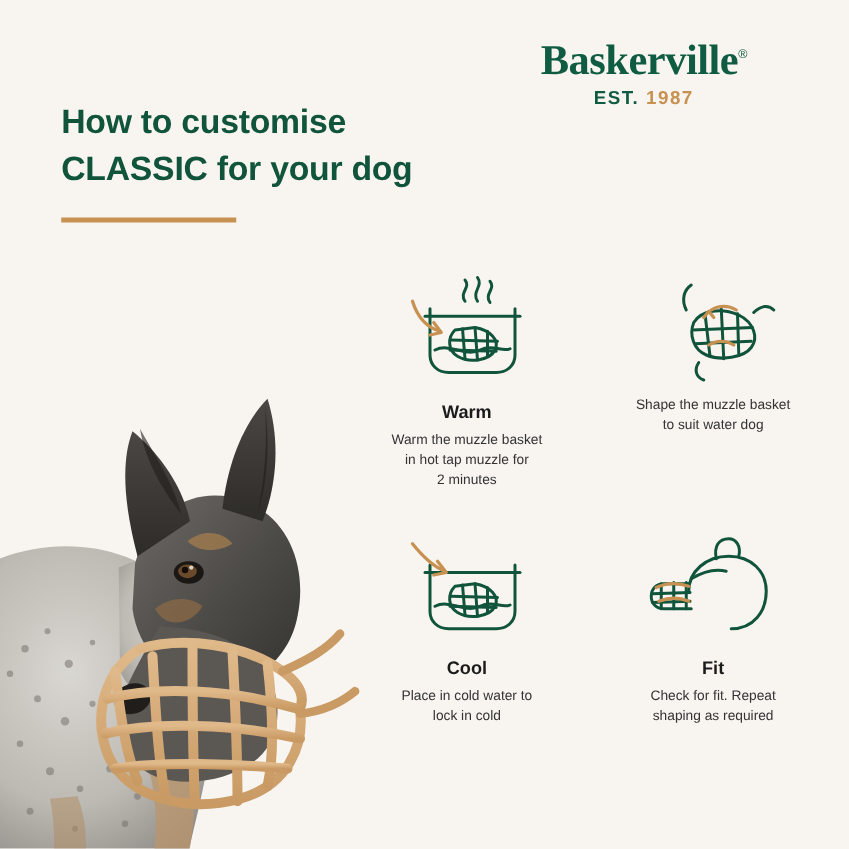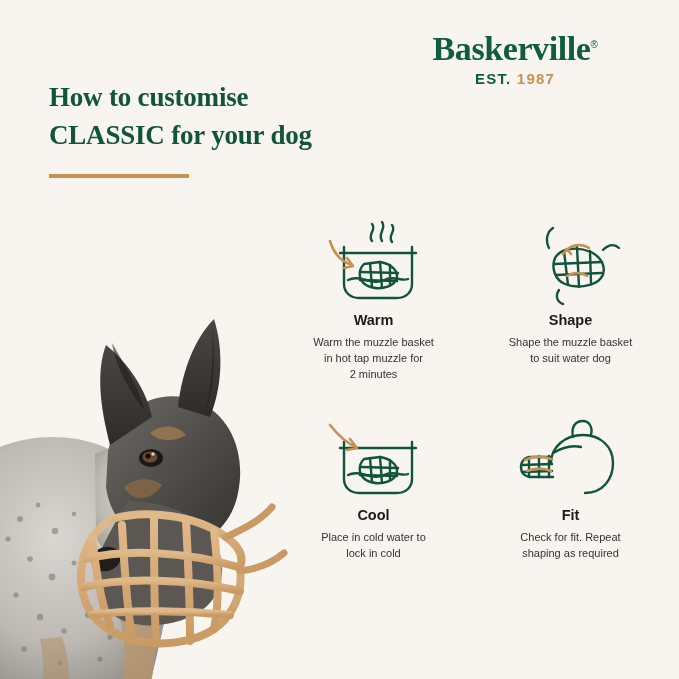--- a/index.html
+++ b/index.html
@@ -57,21 +57,20 @@
   
   .headline {
     position: absolute;
     left: 49px;
     top: 60px;
     font-size: 27px;
     line-height: 1.42;
     font-weight: bold;
     color: #11543c;
     letter-spacing: -0.2px;
-    font-family: Liberation Serif, serif;
   }
   .headline .line2 { display: block; }
   .rule {
     position: absolute;
     left: 49px;
     top: 174px;
     width: 140px;
     height: 4px;
     background: #c79152;
   }
@@ -102,21 +101,21 @@
   .step {
     text-align: center;
   }
   .step-icon {
     height: 96px;
     display: flex;
     align-items: flex-end;
     justify-content: center;
   }
   .step-title {
-    margin-top: 2px;
+    margin-top: 12px;
     font-size: 14.5px;
     font-weight: bold;
     color: #1b1b1b;
   }
   .step-desc {
     margin-top: 7px;
     font-size: 11px;
     line-height: 1.45;
     color: #333;
     padding: 0 18px;
@@ -297,21 +296,20 @@
             <path d="M92 32 C 98 26, 104 26, 108 30"></path>
             <path d="M48 72 C 44 78, 46 84, 52 86"></path>
           </g>
           <g fill="none" stroke="#c79152" stroke-width="2.6" stroke-linecap="round" stroke-linejoin="round">
             <path d="M58 30 C 64 26, 72 26, 78 30"></path>
             <path d="M56 58 C 62 54, 70 54, 76 58"></path>
             <path d="M52 36 L56 31 L60 36"></path>
           </g>
         </svg>
       </div>
-      <div class="step-title">Shape</div>
       <div class="step-desc">
         <span>Shape the muzzle basket</span><br>
         <span>to suit water dog</span>
       </div>
     </div>
 
     <div class="step">
       <div class="step-icon">
         <svg width="120" height="92" viewBox="0 0 120 92">
           <g fill="none" stroke="#11543c" stroke-width="2.4" stroke-linecap="round" stroke-linejoin="round">

